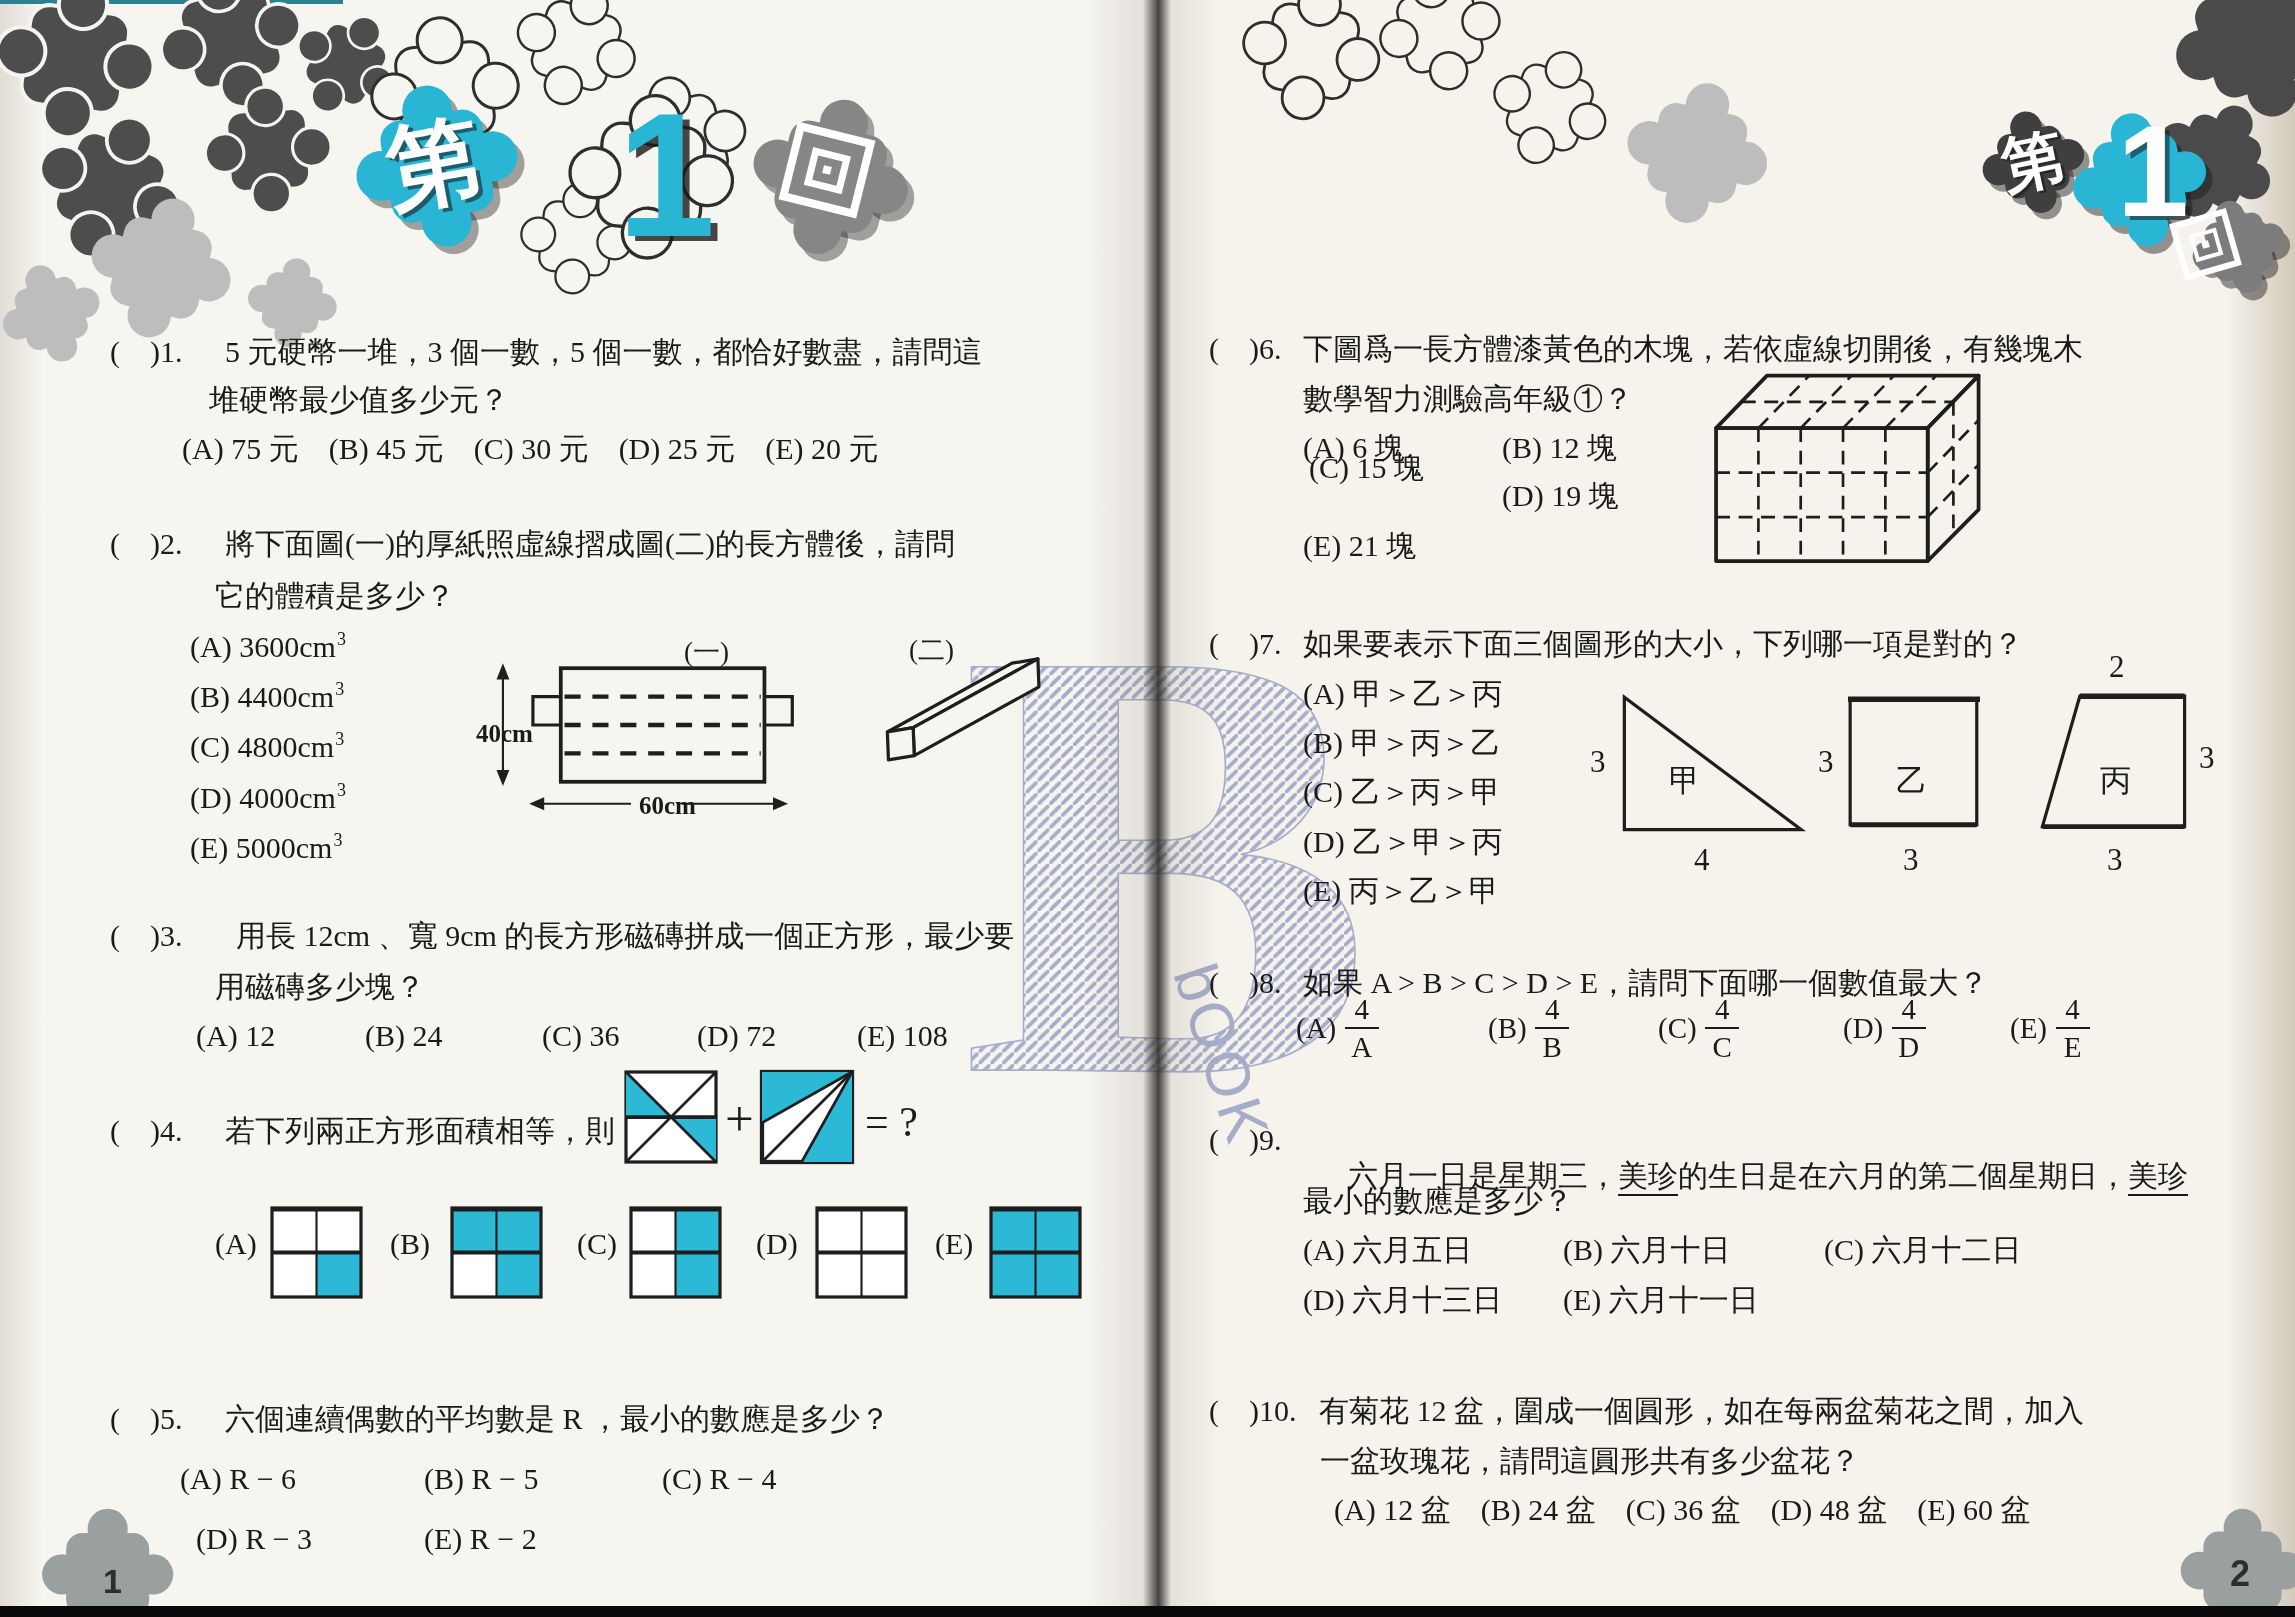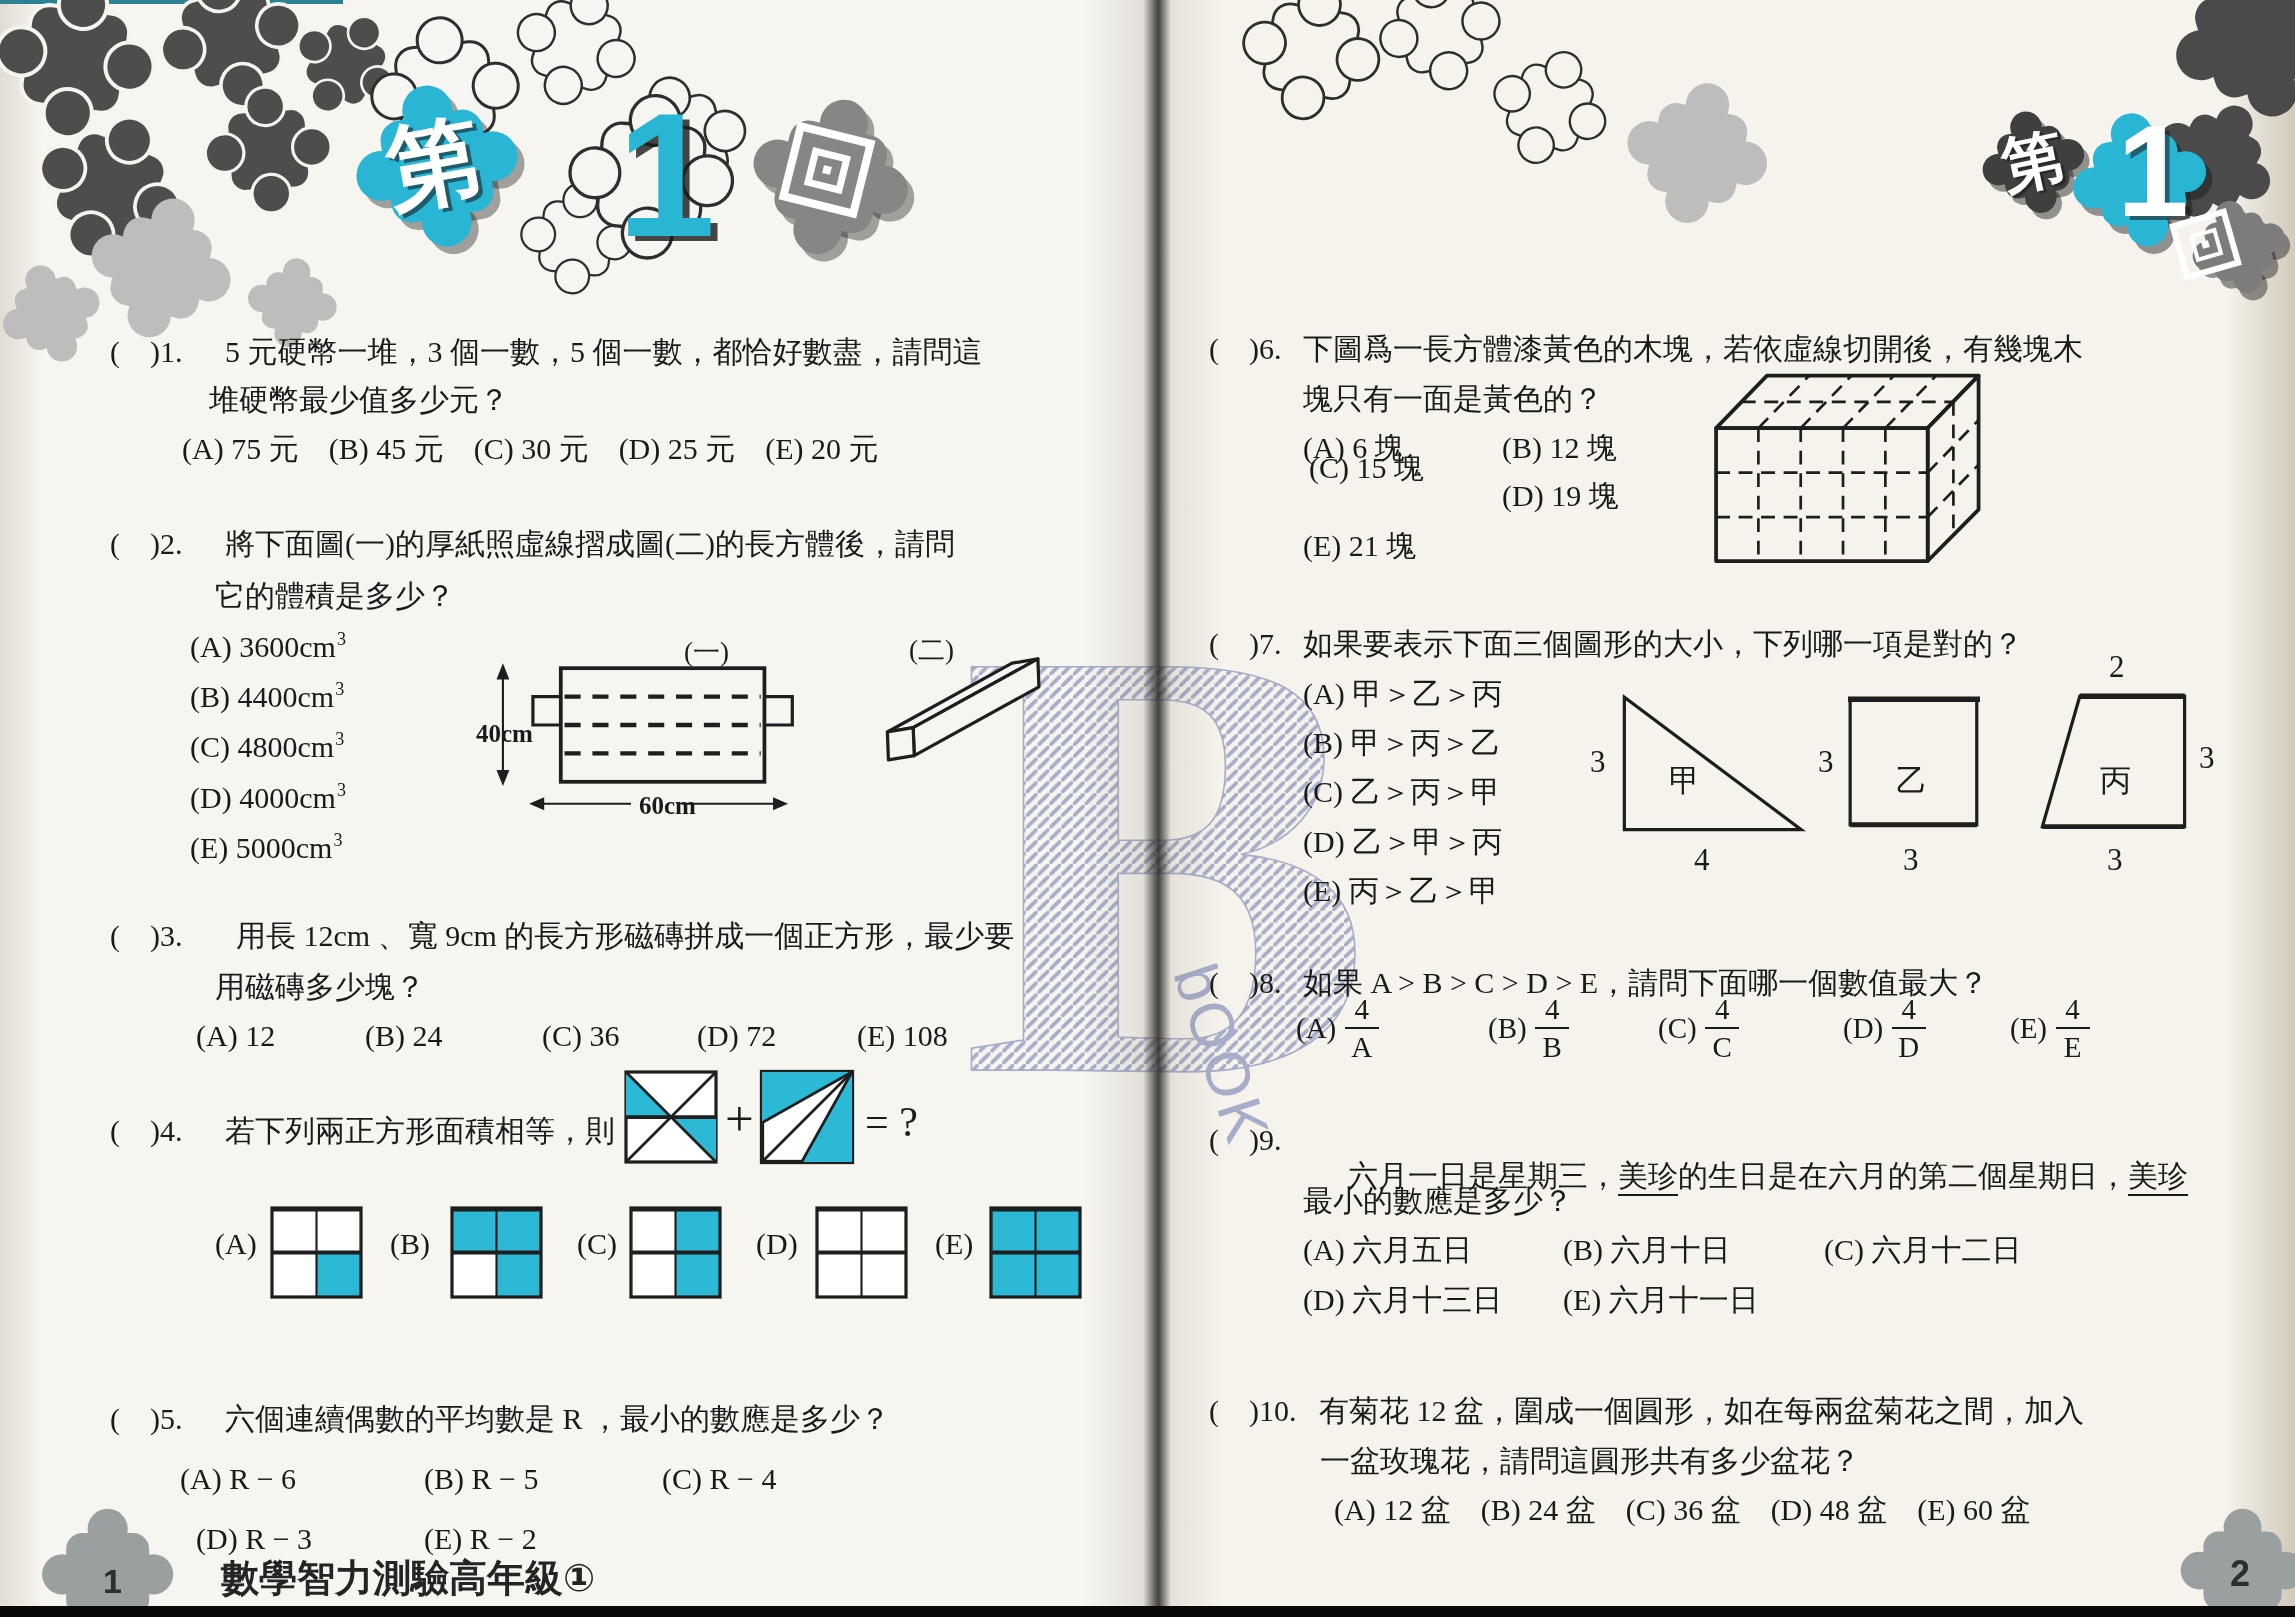--- a/index.html
+++ b/index.html
@@ -282,26 +282,25 @@
     <span class="t" style="left:424px;top:1461px;">(B) R − 5</span>
     <span class="t" style="left:662px;top:1461px;">(C) R − 4</span>
     <span class="t" style="left:196px;top:1521px;">(D) R − 3</span>
     <span class="t" style="left:424px;top:1521px;">(E) R − 2</span>
   </div>
 
   <svg style="left:21.5px;top:1518px;" width="166" height="100" viewBox="0 0 310 186">
     <use href="#pz" transform="translate(160,105) scale(1.25)" fill="#9aa0a0"></use>
   </svg>
   <span class="page-num" style="left:103px;top:1562px;font-size:34px;">1</span>
-  <span class="t footer-title" style="left:221px;top:1556px;">數學智力測驗高年級①</span>
 
   <div>
     <span class="t" style="left:1209px;top:331px;">(　)6.</span>
     <span class="t" style="left:1303px;top:331px;">下圖爲一長方體漆黃色的木塊，若依虛線切開後，有幾塊木</span>
-    <span class="t" style="left:1303px;top:381px;">塊只有一面是黃色的？</span>
+    <span class="t" style="left:1303px;top:381px;">數學智力測驗高年級①？</span>
     <span class="t" style="left:1303px;top:430px;">(A) 6 塊</span>
     <span class="t" style="left:1502px;top:430px;">(B) 12 塊</span>
     <span class="t" style="left:1303px;top:450px;margin-left:6px;">(C) 15 塊</span>
     <span class="t" style="left:1502px;top:478px;">(D) 19 塊</span>
     <span class="t" style="left:1303px;top:528px;">(E) 21 塊</span>
 
     <svg style="left:1700px;top:369px;" width="300" height="204" viewBox="0 0 560 380">
       <g fill="#f6f3ec" stroke="#1e1e1e" stroke-width="7" stroke-linejoin="round">
         <path d="M30,110 L125,12 L520,12 L425,110 Z"></path>
         <path d="M425,110 L520,12 L520,262 L425,358 Z"></path>

